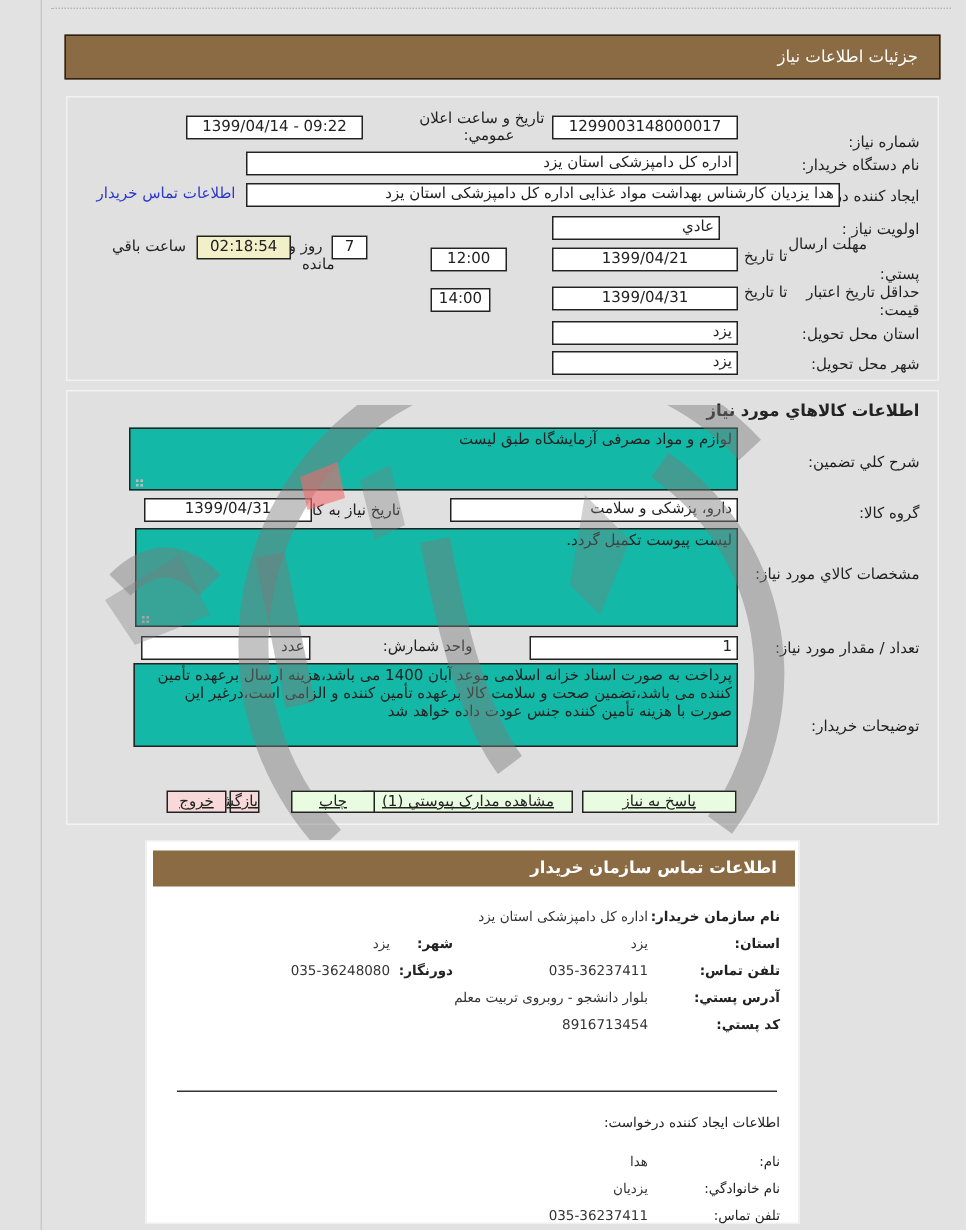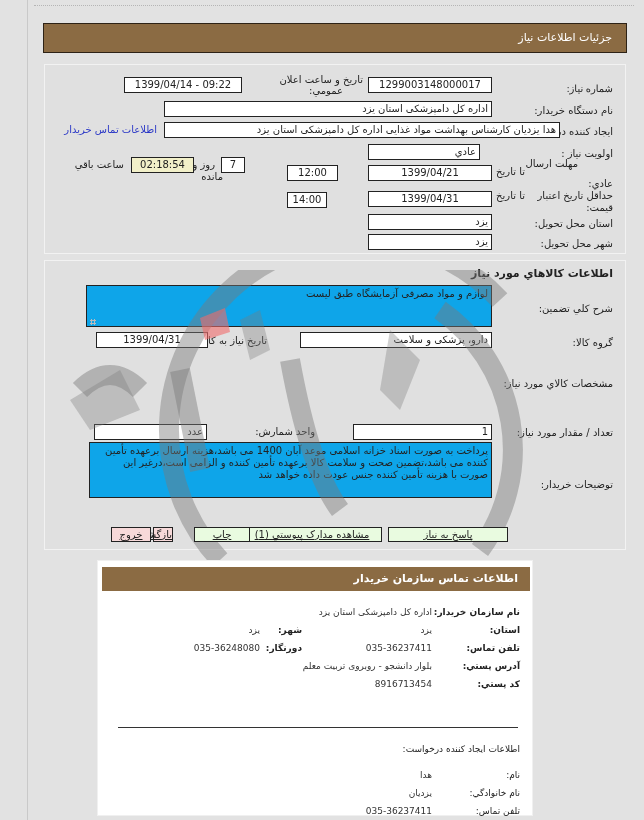--- a/index.html
+++ b/index.html
@@ -27,21 +27,21 @@
   .lbl { position: absolute; direction: rtl; text-align: right; font-size: 10px; color: #222; line-height: 12px; white-space: nowrap; }
   .box {
     position: absolute; background: #fff; border: 1px solid #222;
     font-size: 10px; line-height: 14px; height: 16px; padding: 0 3px;
     white-space: nowrap; overflow: hidden;
   }
   .box.rtl { direction: rtl; text-align: right; }
   .box.ctr { text-align: center; }
   .box.yellow { background: #f2f0c9; }
   .area {
-    position: absolute; background: #0ea5e9; border: 1px solid #222;
+    position: absolute; background: #14b8a6; border: 1px solid #222;
     direction: rtl; text-align: right; font-size: 10px; line-height: 12px; padding: 2px 3px;
     overflow: hidden;
   }
   .resize { position: absolute; left: 3px; bottom: 1px; width: 6px; height: 6px;
     background-image: radial-gradient(#bbb 1px, transparent 1.2px); background-size: 3px 3px; }
   .link { color: #2b38c6; }
   .section-title { position: absolute; direction: rtl; font-weight: bold; font-size: 11px; color: #222; }
   .btn {
     position: absolute; height: 15px; border: 1px solid #222; font-size: 10px;
     direction: rtl; text-align: center; line-height: 13px; background: #e9fbe0;
@@ -67,38 +67,38 @@
 
 <div class="outer-line"></div>
 <div class="dotted-top"></div>
 
 <div class="main-header">
   <span>جزئيات اطلاعات نياز</span>
 </div>
 
 <div class="panel" style="top:64px; height:190px;">
 
-  <div class="lbl" style="right:12px; top:18px;font-family:Liberation Serif, serif;">شماره نياز:</div>
+  <div class="lbl" style="right:12px; top:25px;">شماره نياز:</div>
   <div class="box ctr" style="left:323px; top:12px; width:124px;">1299003148000017</div>
   <div class="lbl" style="right:262px; top:9px;">تاريخ و ساعت اعلان</div>
   <div class="lbl" style="right:282px; top:20px;">عمومي:</div>
   <div class="box ctr" style="left:79px; top:12px; width:118px;">1399/04/14 - 09:22</div>
 
   <div class="lbl" style="right:12px; top:40px;">نام دستگاه خريدار:</div>
   <div class="box rtl" style="left:119px; top:36px; width:328px;">اداره کل دامپزشکی استان یزد</div>
 
   <div class="lbl" style="right:12px; top:61px;">ايجاد کننده درخواست:</div>
   <div class="box rtl" style="left:119px; top:57px; width:396px;">هدا یزدیان کارشناس بهداشت مواد غذایی اداره کل دامپزشکی استان یزد</div>
   <div class="lbl link" style="right:468px; top:59px;">اطلاعات تماس خريدار</div>
 
   <div class="lbl" style="right:12px; top:83px;">اولويت نياز :</div>
   <div class="box rtl" style="left:323px; top:79px; width:112px;">عادي</div>
 
   <div class="lbl" style="right:47px; top:93px;text-align:right;">مهلت ارسال</div>
-  <div class="lbl" style="right:12px; top:113px;">عادي:</div>
+  <div class="lbl" style="right:12px; top:113px;">پستي:</div>
   <div class="lbl" style="right:100px; top:101px;">تا تاريخ :</div>
   <div class="box ctr" style="left:323px; top:100px; width:124px;">1399/04/21</div>
   <div class="lbl" style="right:300px; top:102px;">ساعت</div>
   <div class="box ctr" style="left:242px; top:100px; width:51px;">12:00</div>
   <div class="box ctr" style="left:176px; top:92px; width:24px;">7</div>
   <div class="lbl" style="right:410px; top:94px;">روز و</div>
   <div class="lbl" style="right:402px; top:106px;">مانده</div>
   <div class="box ctr yellow" style="left:86px; top:92px; width:63px;">02:18:54</div>
   <div class="lbl" style="right:501px; top:94px;">ساعت باقي</div>
 
@@ -124,20 +124,24 @@
     <span>لوازم و مواد مصرفی آزمایشگاه طبق لیست</span>
     <span class="resize"></span>
   </div>
 
   <div class="lbl" style="right:12px; top:76px;">گروه کالا:</div>
   <div class="box rtl" style="left:255px; top:71px; width:192px;">دارو، پزشکی و سلامت</div>
   <div class="lbl" style="right:358px; top:74px;">تاريخ نياز به کالا:</div>
   <div class="box ctr" style="left:51px; top:71px; width:112px;">1399/04/31</div>
 
   <div class="lbl" style="right:12px; top:117px;">مشخصات کالاي مورد نياز:</div>
+  <div class="area" style="left:45px; top:91px; width:402px; height:66px;">
+    <span>لیست پیوست تکمیل گردد.</span>
+    <span class="resize"></span>
+  </div>
 
   <div class="lbl" style="right:12px; top:166px;">تعداد / مقدار مورد نياز:</div>
   <div class="box rtl" style="left:308px; top:163px; width:139px;">1</div>
   <div class="lbl" style="right:310px; top:165px;">واحد شمارش:</div>
   <div class="box rtl" style="left:49px; top:163px; width:113px;">عدد</div>
 
   <div class="lbl" style="right:12px; top:218px;">توضيحات خريدار:</div>
   <div class="area" style="left:44px; top:181px; width:403px; height:56px;">
     <span>پرداخت به صورت اسناد خزانه اسلامی موعد آبان 1400 می باشد،هزینه ارسال برعهده تأمین کننده می باشد،تضمین صحت و سلامت کالا برعهده تأمین کننده و الزامی است،درغیر این صورت با هزینه تأمین کننده جنس عودت داده خواهد شد</span>
   </div>
@@ -152,21 +156,21 @@
     <path d="M 230 90 Q 250 200 280 240"></path>
   </g>
   <g fill="#7a7a7a" fill-opacity="0.35">
     <path d="M 10 130 L 60 100 L 80 140 L 30 160 Z"></path>
     <path d="M 180 50 L 200 40 L 210 80 L 190 90 Z"></path>
     <path d="M 330 60 L 360 90 L 340 140 L 320 120 Z"></path>
   </g>
   <path d="M 140 48 L 165 38 L 170 62 L 145 70 Z" fill="#f06a6a" fill-opacity="0.6"></path>
 </svg>
 
-<div class="btn" style="left:388px; top:527px; width:120px;">
+<div class="btn" style="left:388px; top:527px; width:103px;">
   <span class="t">پاسخ به نياز</span>
 </div>
 <div class="btn" style="left:242px; top:527px; width:140px;">
   <span class="t">مشاهده مدارک پيوستي (1)</span>
 </div>
 <div class="btn" style="left:194px; top:527px; width:56px;">
   <span class="t">چاپ</span>
 </div>
 <div class="btn red" style="left:153px; top:527px; width:20px;">
   <span class="t">بازگشت</span>

